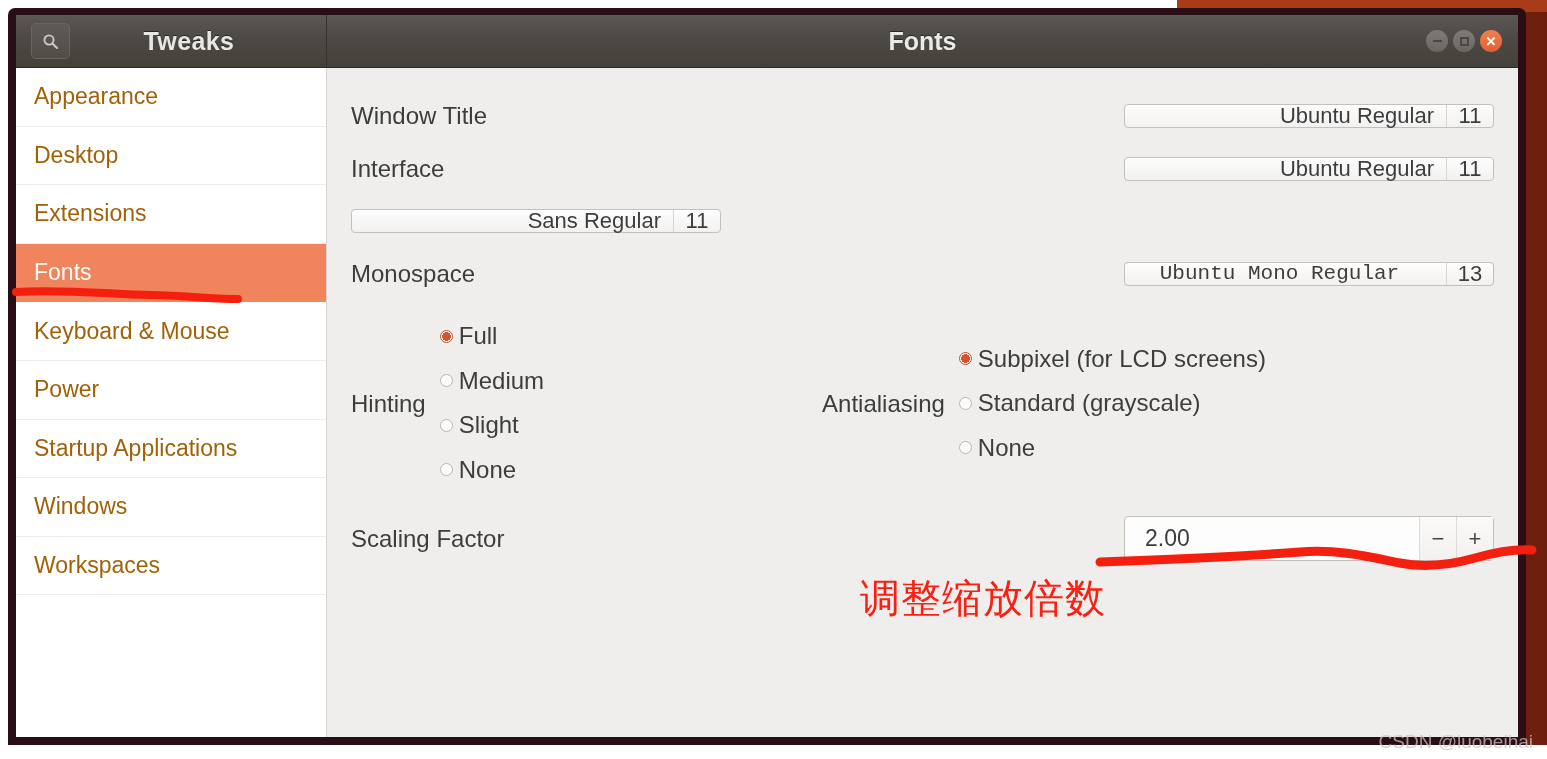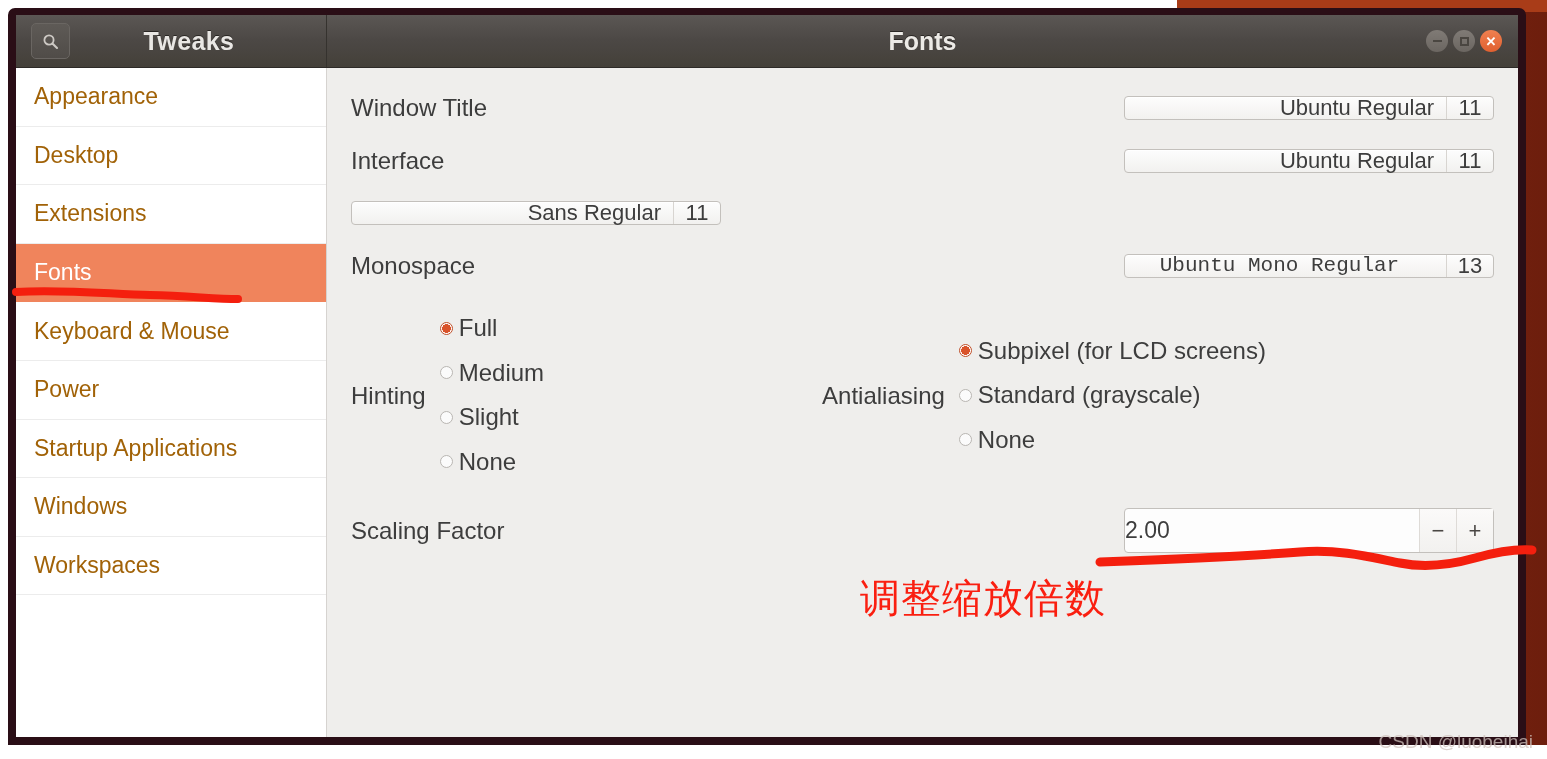--- a/index.html
+++ b/index.html
@@ -158,21 +158,21 @@
   }
 
   
   .content {
     flex: 1;
     background: #efeeec;
     position: relative;
     padding: 0;
   }
   .rowgrid {
-    padding: 14px 24px 0 24px;
+    padding: 22px 24px 0 24px;
   }
   .frow {
     display: flex;
     align-items: center;
     height: 52.5px;
   }
   .frow .flabel {
     font-size: 24px;
     color: #3d3d3d;
     flex: 1;
@@ -267,21 +267,21 @@
     border-radius: 4px;
     background: #fdfdfd;
     display: flex;
     align-items: stretch;
     box-sizing: border-box;
   }
   .spin .sval {
     flex: 1;
     display: flex;
     align-items: center;
-    padding-left: 0;
+    padding-left: 20px;
     font-size: 23px;
     color: #3d3d3d;
   }
   .spin .sbtn {
     width: 36px;
     display: flex;
     align-items: center;
     justify-content: center;
     font-size: 22px;
     color: #4a4744;

